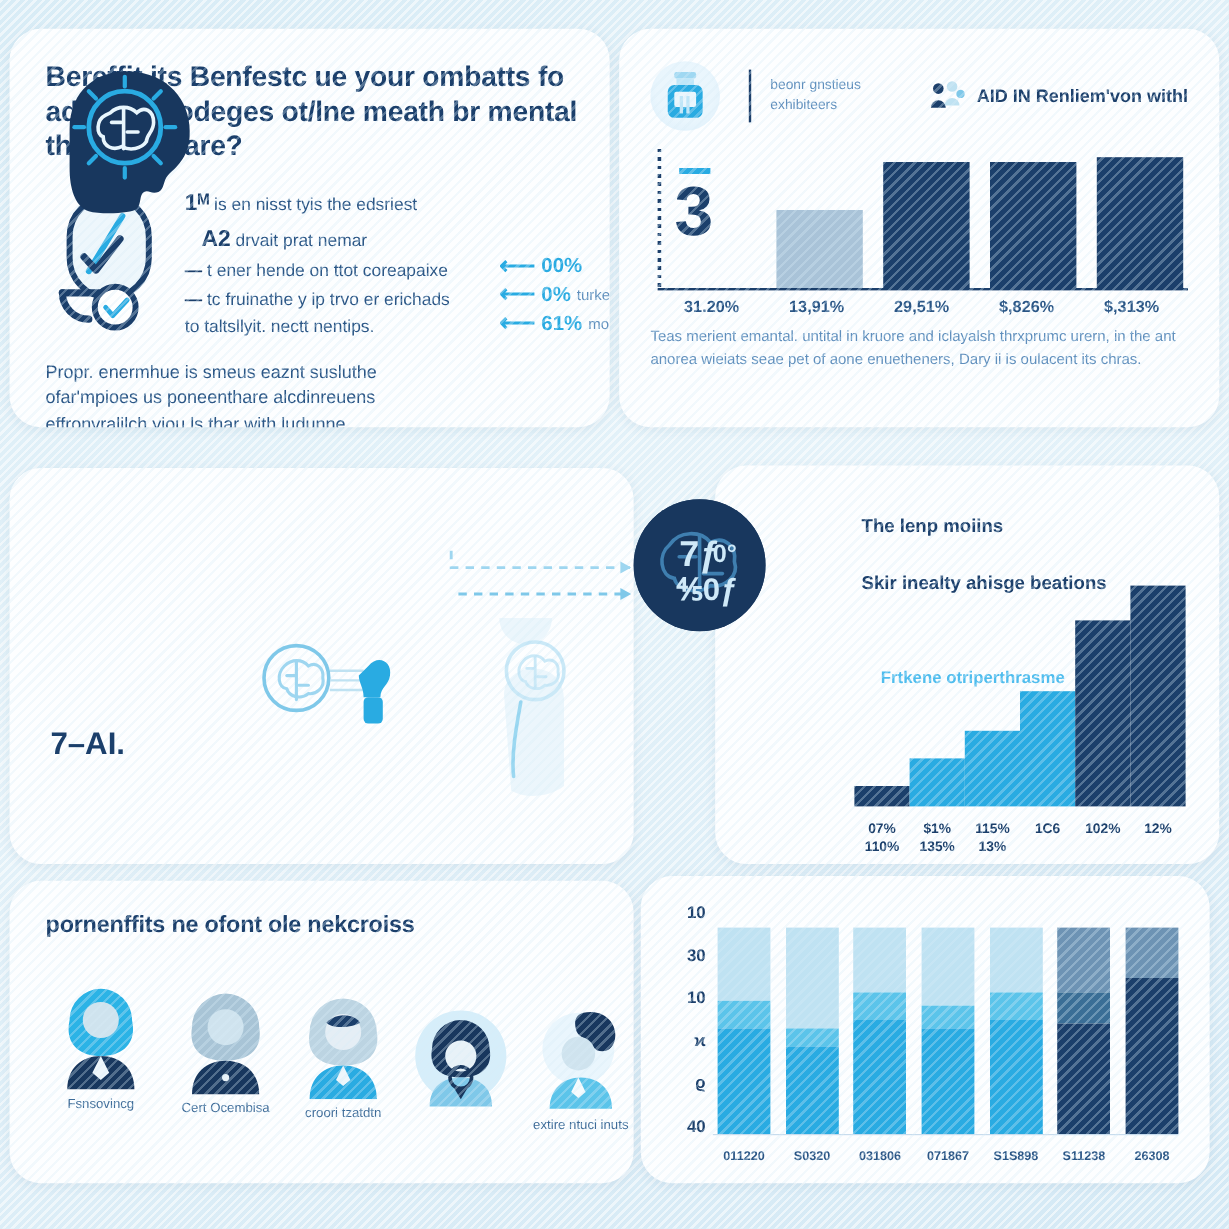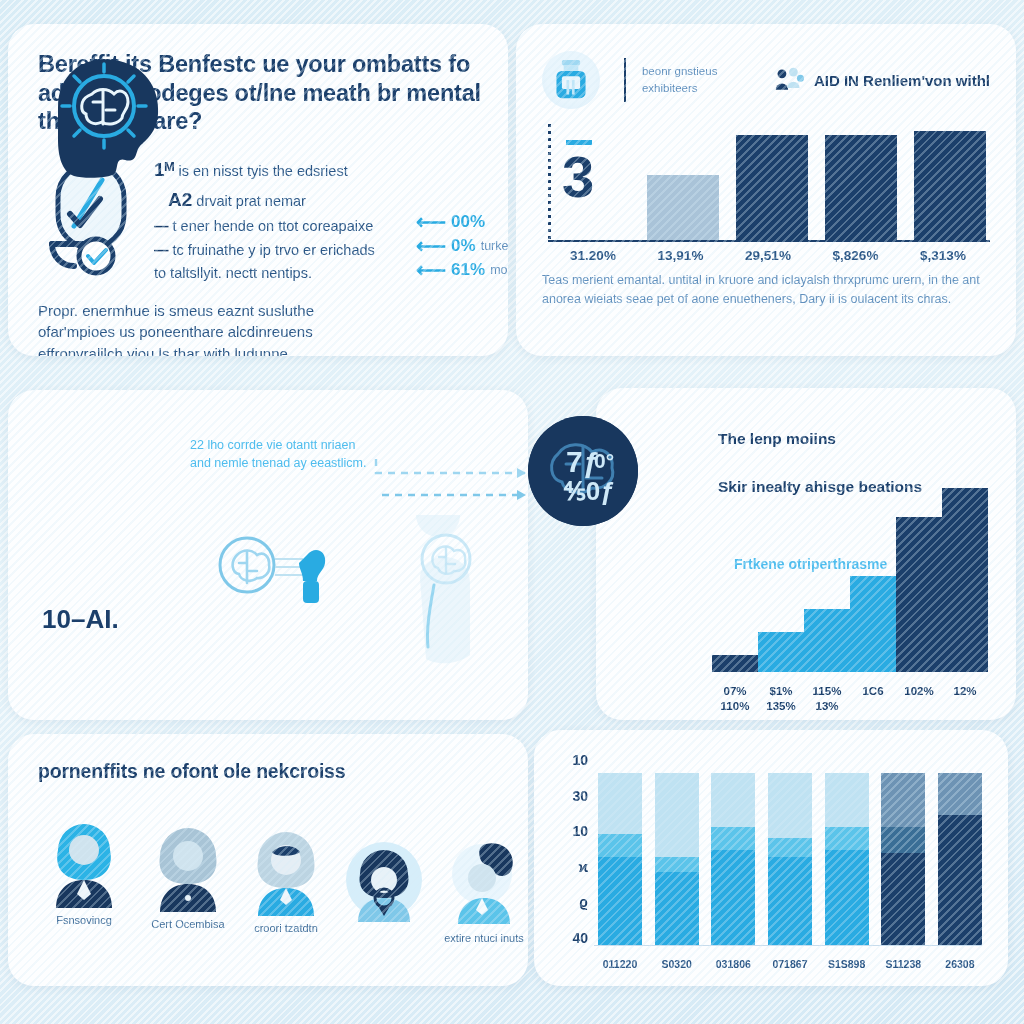--- a/index.html
+++ b/index.html
@@ -270,21 +270,20 @@
       <g fill="none" stroke="#e8f6fd" stroke-width="3" stroke-linecap="round">
         <path d="M52 46 c6 -6 16 -6 22 0 c6 -6 14 -2 14 8 c0 8 -6 10 -6 16 c-4 6 -14 8 -20 4
                  c-8 4 -16 0 -16 -8 c-6 -2 -6 -14 2 -18 z"></path>
         <path d="M63 42 v34"></path>
           <path d="M53 54 h8"></path>
           <path d="M66 62 h9"></path>
       </g>
     </svg>
   </div>
 
-  <div class="note-blue">22 lho corrde vie otantt nriaen and nemle tnenad ay eeastlicm.</div>
 
   <div class="mini-brain">
     <svg viewBox="0 0 130 85" width="130" height="85">
       <circle cx="32" cy="40" r="27" fill="none" stroke="#7fc8e9" stroke-width="3"></circle>
       <g fill="none" stroke="#9ed6f0" stroke-width="2.6" stroke-linecap="round">
         <path d="M22 30 c6 -6 15 -6 20 0 c7 -4 13 2 12 10 c2 8 -6 14 -12 13 c-6 5 -16 3 -18 -4
                  c-7 -1 -9 -12 -2 -19 z"></path>
         <path d="M32 26 v32"></path>
           <path d="M24 38 h7"></path>
           <path d="M34 46 h8"></path>
@@ -317,21 +316,21 @@
 
   <div class="dash-arrows">
     <svg viewBox="0 0 170 50" width="170" height="50">
       <path d="M4 4 v14 h150" stroke="#9ed6f0" stroke-width="2.4" fill="none" stroke-dasharray="7 6"></path>
       <path d="M154 18 l-9 -5 v10 z" fill="#9ed6f0"></path>
       <path d="M10 40 h140" stroke="#7fc8e9" stroke-width="2.4" fill="none" stroke-dasharray="7 6"></path>
       <path d="M154 40 l-9 -5 v10 z" fill="#7fc8e9"></path>
     </svg>
   </div>
 
-  <div class="ai-heading">10–AI.</div>
+  <div class="ai-heading">7–AI.</div>
 
   <section class="card" id="card-growth">
     <div class="g-h1">The lenp moiins</div>
     <div class="g-h2">Skir inealty ahisge beations</div>
     <div class="g-h3">Frtkene otriperthrasme</div>
     <div class="g-bars" id="gbars">
         <div class="g-bar" style="height: 9%; background: rgb(27, 63, 107);"></div>
         <div class="g-bar" style="height: 22%; background: rgb(41, 171, 226);"></div>
         <div class="g-bar" style="height: 34%; background: rgb(41, 171, 226);"></div>
         <div class="g-bar" style="height: 52%; background: rgb(41, 171, 226);"></div>

